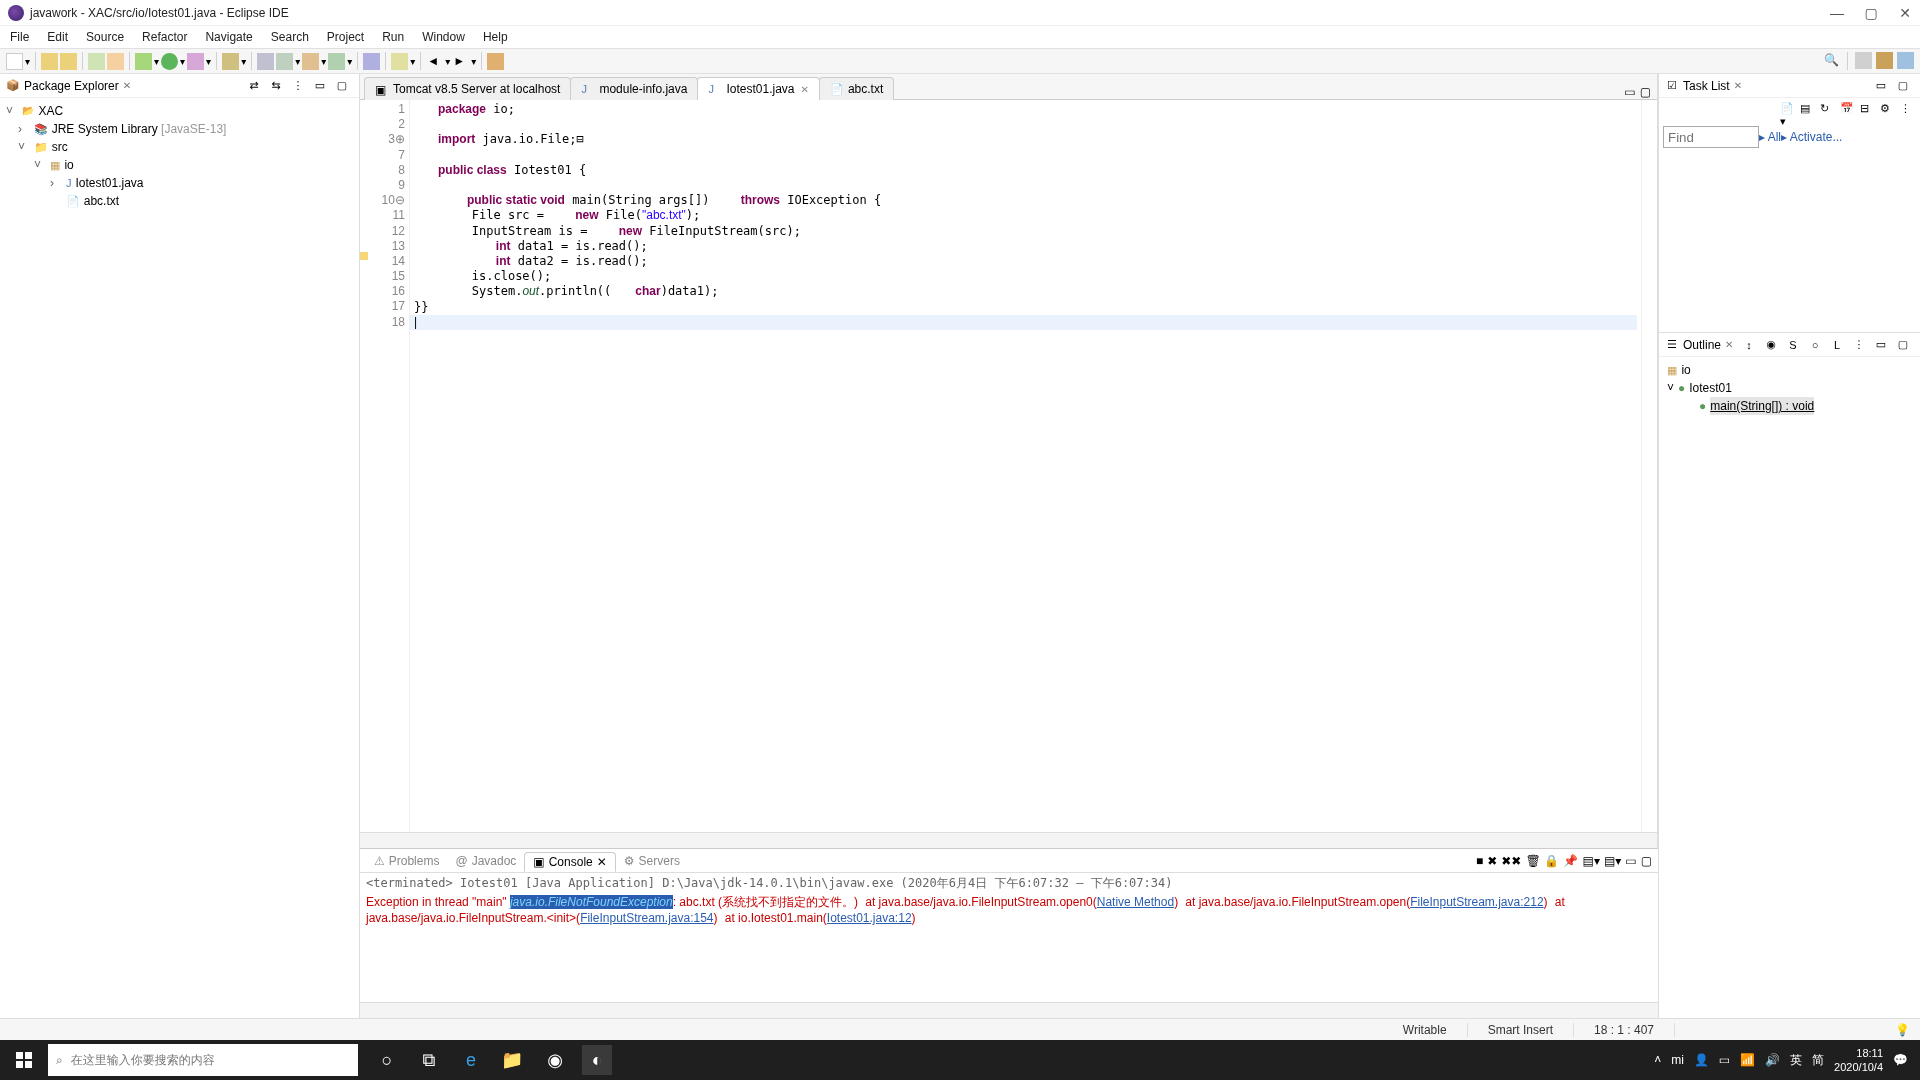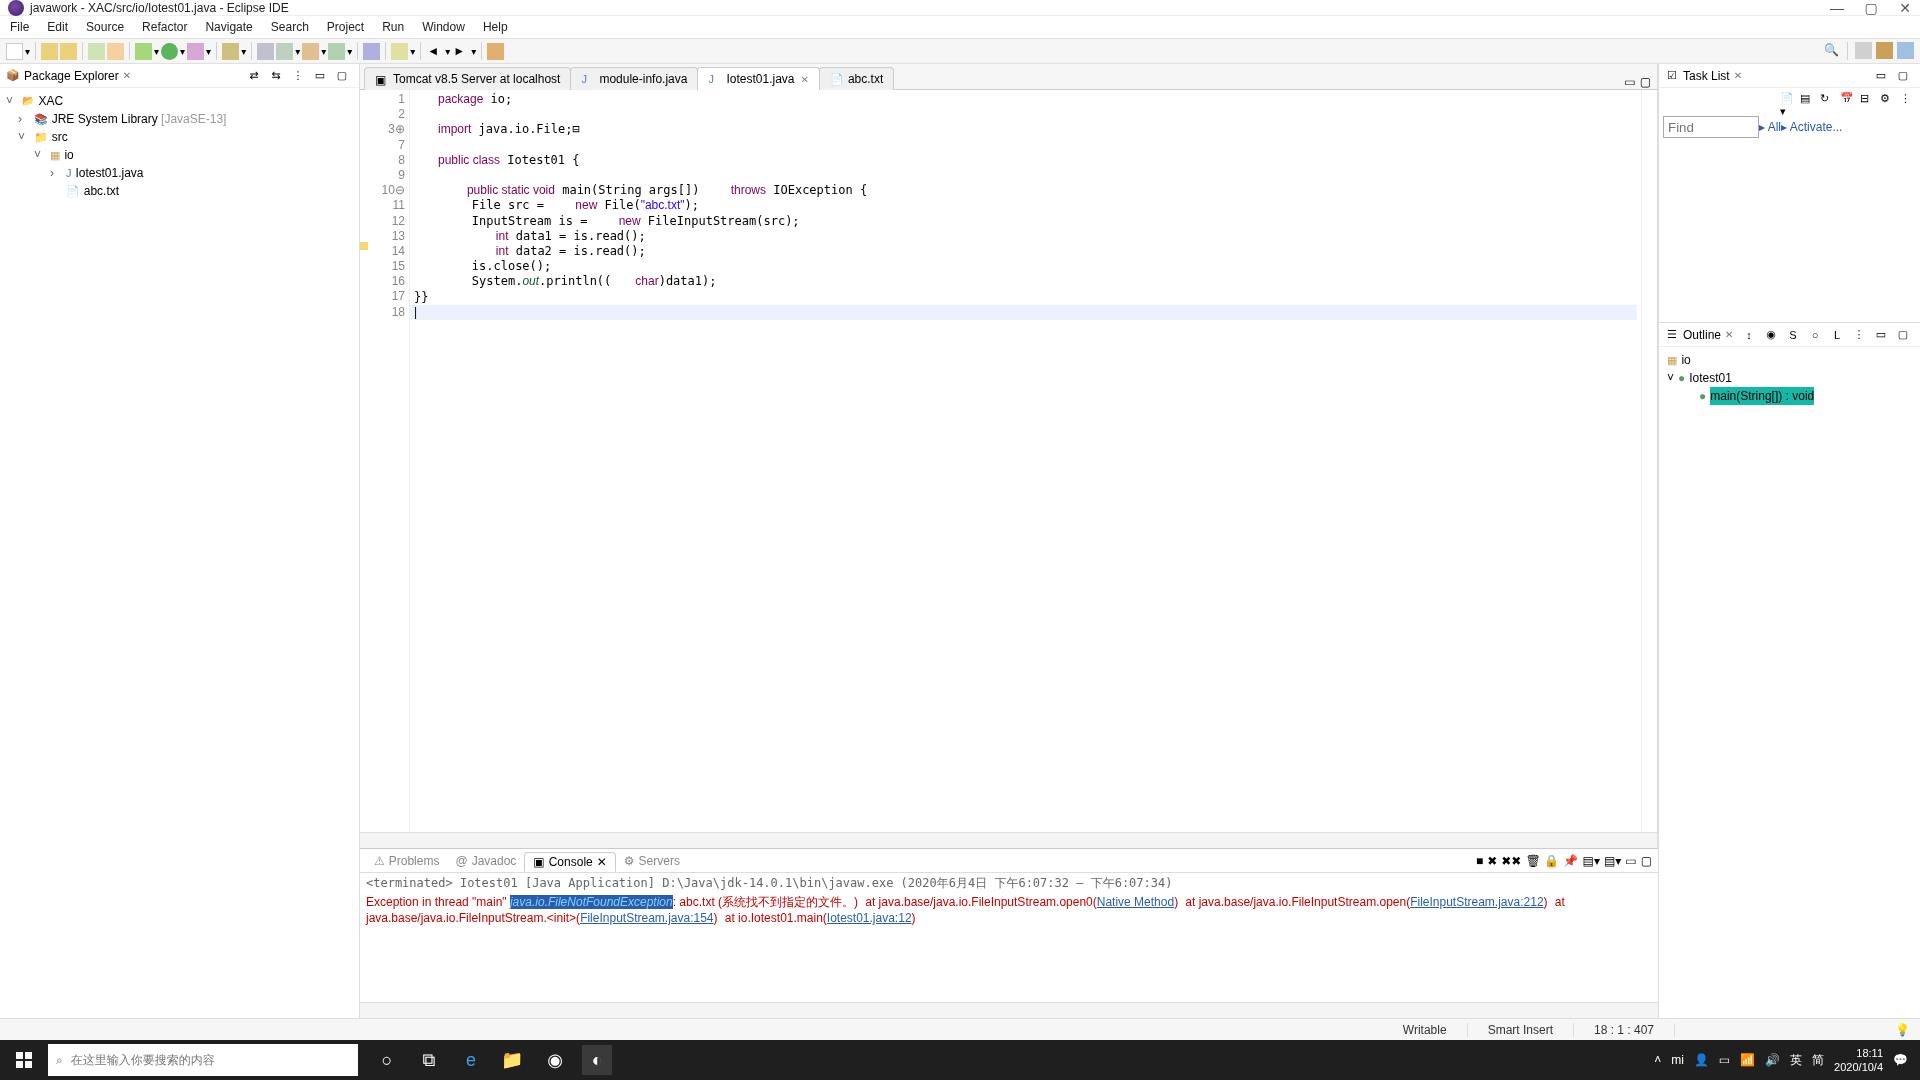--- a/index.html
+++ b/index.html
@@ -1,17 +1,17 @@
 <!DOCTYPE html>
 <html><head>
 <meta charset="utf-8">
 <style>
 * { box-sizing: border-box; margin:0; padding:0; font-family: "Segoe UI", Tahoma, sans-serif; }
 body { width:1920px; height:1080px; background:#fff; overflow:hidden; display:flex; flex-direction:column; font-size:12px; }
-.title-bar { height:16px; display:flex; align-items:center; padding:0 8px; background:#fff; border-bottom:1px solid #eee; }
+.title-bar { height:26px; display:flex; align-items:center; padding:0 8px; background:#fff; border-bottom:1px solid #eee; }
 .title-bar .ico { width:16px; height:16px; border-radius:50%; background:radial-gradient(circle at 40% 40%,#7a4aa8,#3a216a); margin-right:6px; }
 .title-bar .txt { flex:1; color:#222; }
 .title-bar .win-btns { display:flex; gap:20px; }
 .win-btn { width:14px; height:14px; display:flex; align-items:center; justify-content:center; color:#555; font-size:14px; cursor:default; }
 .menu-bar { height:22px; display:flex; align-items:center; gap:18px; padding:0 10px; color:#222; }
 .menu-bar span { cursor:default; }
 .tool-bar { height:26px; background:#f6f6f6; border-top:1px solid #e0e0e0; border-bottom:1px solid #e0e0e0; display:flex; align-items:center; padding:0 6px; gap:2px; }
 .tool-bar .tb { width:17px; height:17px; border:1px solid transparent; display:inline-block; }
 .tool-bar .sep { width:1px; height:18px; background:#d0d0d0; margin:0 3px; }
 .tool-bar .right { margin-left:auto; display:flex; gap:4px; }
@@ -43,39 +43,39 @@
 .etab.active { background:#fff; z-index:1; }
 .etab .fi { width:12px; height:12px; }
 .etab .x { color:#888; font-size:10px; }
 .editor-tabs .right-icons { margin-left:auto; display:flex; gap:4px; padding-right:6px; align-items:center; }
 .editor-body { flex:1; display:flex; background:#fff; min-height:0; position:relative; }
 .gutter { width:50px; background:#fff; border-right:1px solid #eee; font-family:Consolas,monospace; font-size:12px; color:#888; text-align:right; padding:2px 4px 0 0; line-height:15.2px; position:relative; }
 .gutter .ln { height:15.2px; }
 .gutter .marker { position:absolute; left:0; top:0; width:8px; height:100%; }
 .gutter .marker .mk { position:absolute; width:8px; height:8px; background:#f7d774; left:0; }
 .code { flex:1; font-family:Consolas,monospace; font-size:12px; line-height:15.2px; padding:2px 4px 0 4px; white-space:pre; color:#000; overflow:hidden; position:relative; }
-.kw { color:#7f0055; font-weight:normal;padding-left:24px; }
+.kw { color:#7f0055; font-weight:bold;padding-left:24px; }
 .str { color:#2a00ff; }
 .fld { color:#14532d; font-style:italic; }
 .cur-line { background:#eaf2fe; display:block; margin-left:-4px; padding-left:4px; }
 .right-ruler { width:16px; border-left:1px solid #eee; background:#fff; }
 .hscroll { height:16px; background:#f4f4f4; border-top:1px solid #ddd; }
 .right-panel { width:262px; border-left:1px solid #ddd; display:flex; flex-direction:column; }
 .task-body { padding:4px; display:flex; flex-direction:column; gap:4px; }
 .task-tb { height:20px; display:flex; justify-content:flex-end; gap:4px; }
 .task-tb .i { width:16px; height:16px; font-size:11px; }
 .find-row { display:flex; align-items:center; gap:0; }
 .find-row input { width:96px; height:22px; padding:0 4px; border:1px solid #aaa; background:#fff; }
 .find-row .link { color:#2a5db0; cursor:default; }
 .outline { border-top:1px solid #ddd; margin-top:180px; }
 .outline-body { padding:4px; line-height:18px; }
 .outline-body .item { display:flex; align-items:center; gap:4px; }
 .outline-body .l1 { padding-left:4px; }
 .outline-body .l3 { padding-left:36px; }
-.outline-body .sel { background:#14b8a6; }
+.outline-body .sel { background:#e5e5e5;text-decoration:underline; }
 .bottom-panel { border-top:1px solid #ccc; display:flex; flex-direction:column; height:170px; }
 .bottom-tabs { height:24px; display:flex; align-items:center; background:#fff; border-bottom:1px solid #ddd; padding:0 6px; }
 .btab { display:flex; align-items:center; gap:4px; padding:2px 8px; color:#888; cursor:default; }
 .btab.active { color:#000; border:1px solid #ccc; border-bottom:1px solid #fff; border-radius:4px 4px 0 0; position:relative; top:1px; background:#fff; }
 .bottom-tabs .tools { margin-left:auto; display:flex; gap:4px; }
 .console-hdr { padding:2px 6px; color:#666; font-family:Consolas,monospace; font-size:12px; }
 .console-body { flex:1; font-family:Consolas,monospace; font-size:12px; line-height:16px; padding:0 6px; overflow:hidden; }
 .red { color:#c80000; }
 .hl { background:#2a5db0; color:#7dd3fc;font-style:italic; }
 .ul { color:#2a5db0; text-decoration:underline; }

